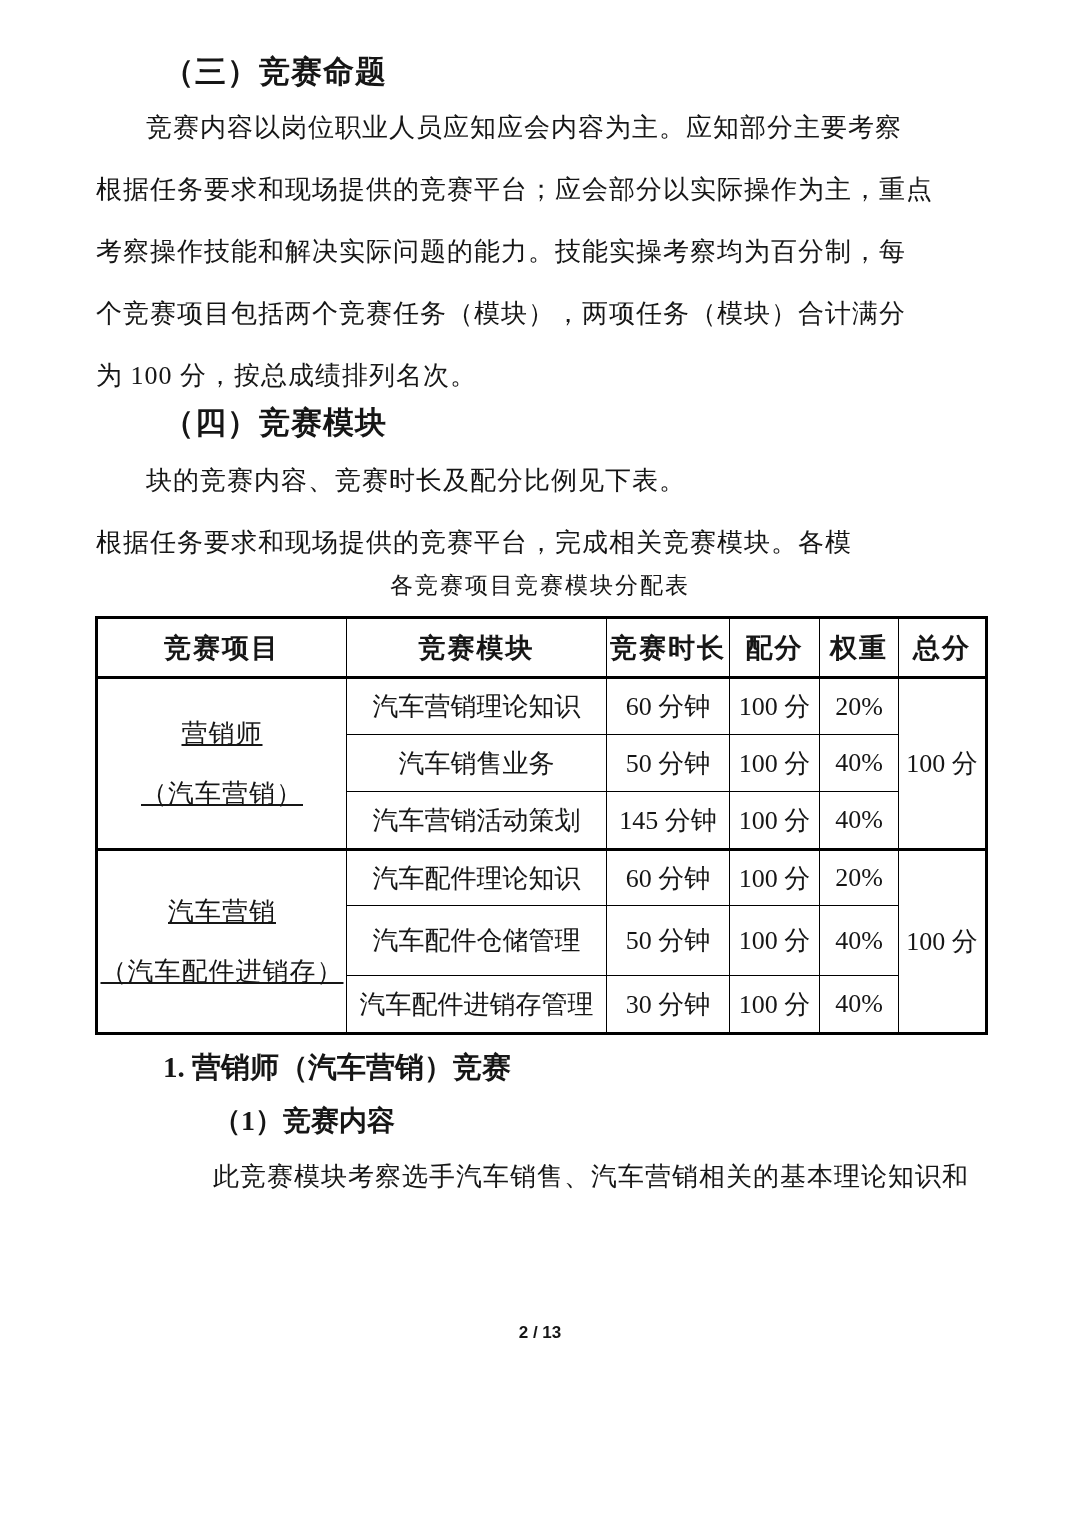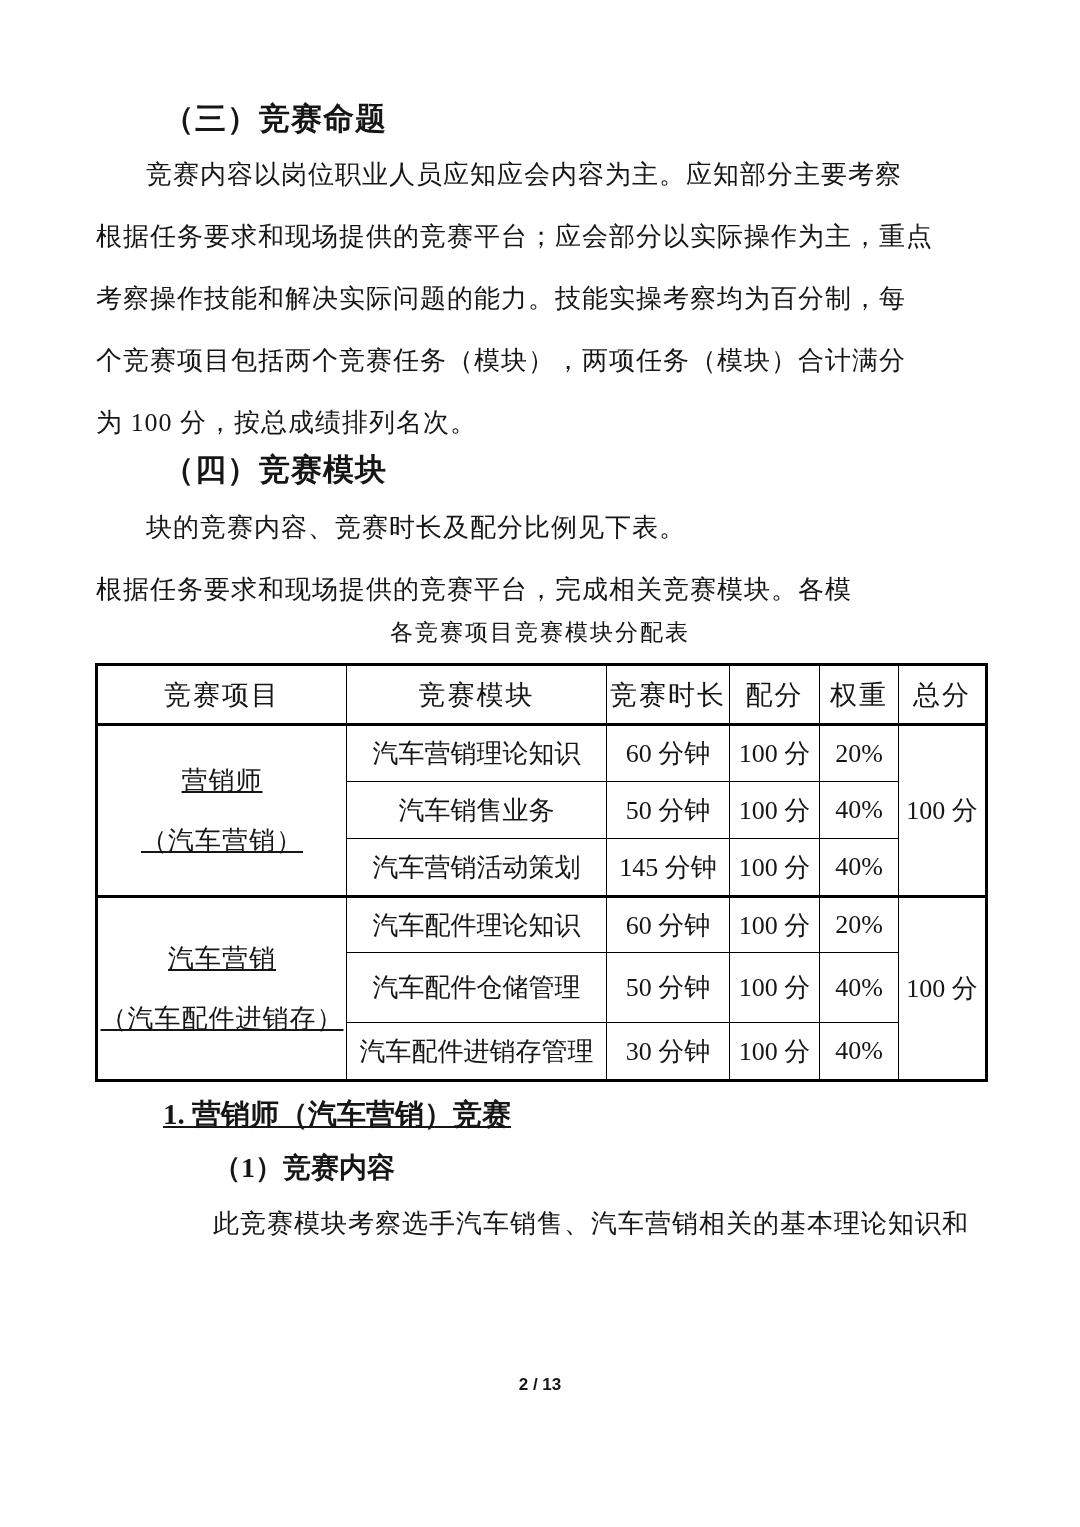--- a/index.html
+++ b/index.html
@@ -9,21 +9,21 @@
   }
   .page {
     position: relative;
     width: 1080px;
     height: 1527px;
     margin: 0 auto;
     background: #ffffff;
     color: #161616;
     font-family: "Liberation Serif", "DejaVu Serif", serif;
     box-sizing: border-box;
-    padding-top: 103px;
+    padding-top: 56px;
     overflow: hidden;
   }
   
   .h-sec {
     margin: 0 0 0 163px;
     font-size: 31px;
     font-weight: bold;
     line-height: 32px;
     letter-spacing: 1px;
   }
@@ -58,55 +58,54 @@
     border: 3px solid #000;
   }
   table.alloc th, table.alloc td {
     border: 1.5px solid #000;
     text-align: center;
     vertical-align: middle;
     padding: 0;
     overflow: hidden;
   }
   table.alloc th {
-    font-weight: normal;
+    font-weight: bold;
     font-size: 27px;
     border-bottom-width: 3px;
     letter-spacing: 2px;
   }
   table.alloc tr.group-start td { border-top-width: 3px; }
   td.project div { line-height: 60px; letter-spacing: 1px; text-decoration: underline; }
 
   
   .h-num1 {
     margin: 16px 0 0 163px;
     font-size: 29px;
     font-weight: bold;
     line-height: 32px;
-    text-decoration: underline;
   }
   .h-num2, .h-num3 {
     margin: 22px 0 0 213px;
     font-size: 28px;
     font-weight: bold;
     line-height: 32px;
   }
   .para-last {
     margin: 9px 0 0 163px;
     font-size: 26px;
     line-height: 62px;
     text-indent: 50px;
     letter-spacing: 1px;
     white-space: nowrap;
   }
 
   
   .footer {
     position: absolute;
-    top: 1372px;
+    top: 1320px;
     left: 0;
     width: 100%;
     text-align: center;
     font-family: "Liberation Sans", sans-serif;
     font-size: 17px;
     font-weight: bold;
     line-height: 26px;
   }
 </style>
 </head>

